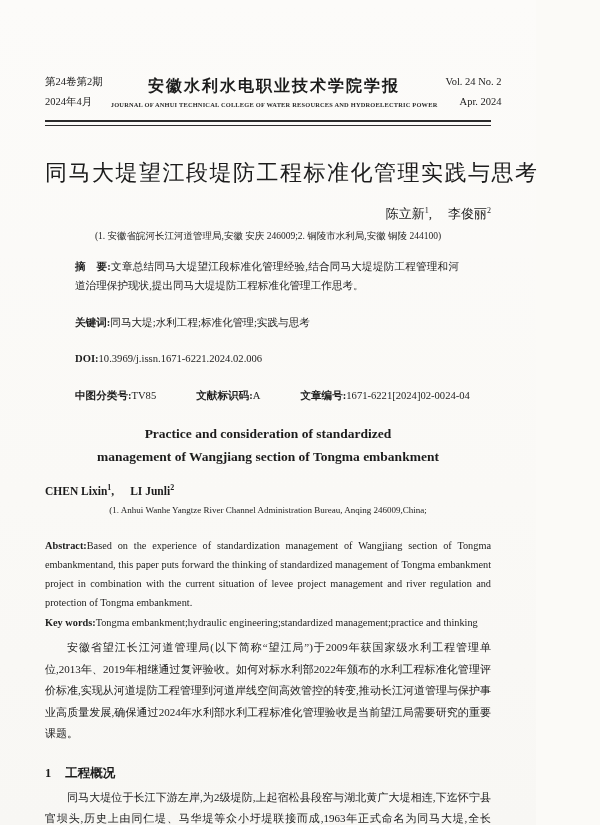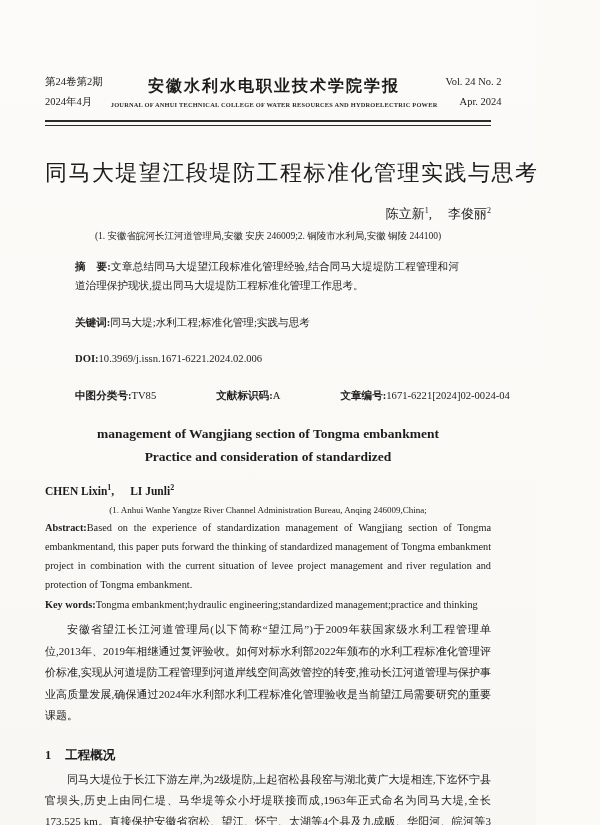--- a/index.html
+++ b/index.html
@@ -28,28 +28,28 @@
   
   .title-cn { margin-top: 32px; text-align: center; font-size: 22px; letter-spacing: 1.5px; white-space: nowrap; }
   .authors-cn { margin-top: 17px; text-align: right; font-size: 13px; }
   .authors-cn sup, .authors-en sup { font-size: 8px; }
   .author-gap { display: inline-block; width: 16px; }
   .affil-cn { margin-top: 7px; text-align: center; font-size: 9.5px; color: #222; }
   
   .abs-cn { margin: 15px 32px 0 30px; font-size: 10.6px; line-height: 1.78; text-align: justify; }
   .abs-cn .lbl { font-weight: bold; }
   .abs-row { margin-top: 18px; }
-  .clc-row { display: flex; white-space: nowrap; gap: 20px; }
+  .clc-row { display: flex; white-space: nowrap; }
   .clc-row .grp1 { margin-right: 40px; }
   .clc-row .grp2 { margin-right: 40px; }
   
   .title-en { margin-top: 17px; text-align: center; font-weight: bold; font-size: 13.5px; line-height: 1.7; }
   .authors-en { margin-top: 14px; text-align: left; font-size: 11.5px; font-weight: bold; }
   .affil-en { margin-top: 6px; text-align: center; font-size: 9px; line-height: 1.7; color: #222; }
-  .abs-en { margin-top: 0; font-size: 10.3px; line-height: 1.85; text-align: justify; font-family: Liberation Serif, serif; }
+  .abs-en { margin-top: 18px; font-size: 10.3px; line-height: 1.85; text-align: justify; font-family: Liberation Serif, serif; }
   .abs-en .lbl { font-weight: bold; }
   .kw-en { margin-top: 1px; }
   
   .para { margin-top: 5px; font-size: 11px; line-height: 1.95; text-align: justify; text-indent: 2em; }
   .section-h { margin-top: 20px; font-weight: bold; font-size: 12.5px; }
   .section-h .num { margin-right: 14px; }
   sup.unit { font-size: 7px; }
   
   .footnote { margin-top: 12px; margin-left: 30px; }
   .footnote-rule { width: 100px; border-top: 1.5px solid #222; margin-bottom: 5px; }
@@ -96,22 +96,22 @@
       <span class="lbl">DOI:</span><span>10.3969/j.issn.1671-6221.2024.02.006</span>
     </div>
     <div class="abs-row clc-row">
       <span class="grp1"><span class="lbl">中图分类号:</span><span>TV85</span></span>
       <span class="grp2"><span class="lbl">文献标识码:</span><span>A</span></span>
       <span><span class="lbl">文章编号:</span><span>1671-6221[2024]02-0024-04</span></span>
     </div>
   </div>
 
   <div class="title-en">
+    <div>Practice and consideration of standardized</div>
     <div>management of Wangjiang section of Tongma embankment</div>
-    <div>Practice and consideration of standardized</div>
   </div>
 
   <div class="authors-en">
     <span>CHEN Lixin</span><sup>1</sup><span>,</span><span class="author-gap"></span><span>LI Junli</span><sup>2</sup>
   </div>
 
   <div class="affil-en">
     <div>(1. Anhui Wanhe Yangtze River Channel Administration Bureau, Anqing 246009,China;</div>
   </div>
 

